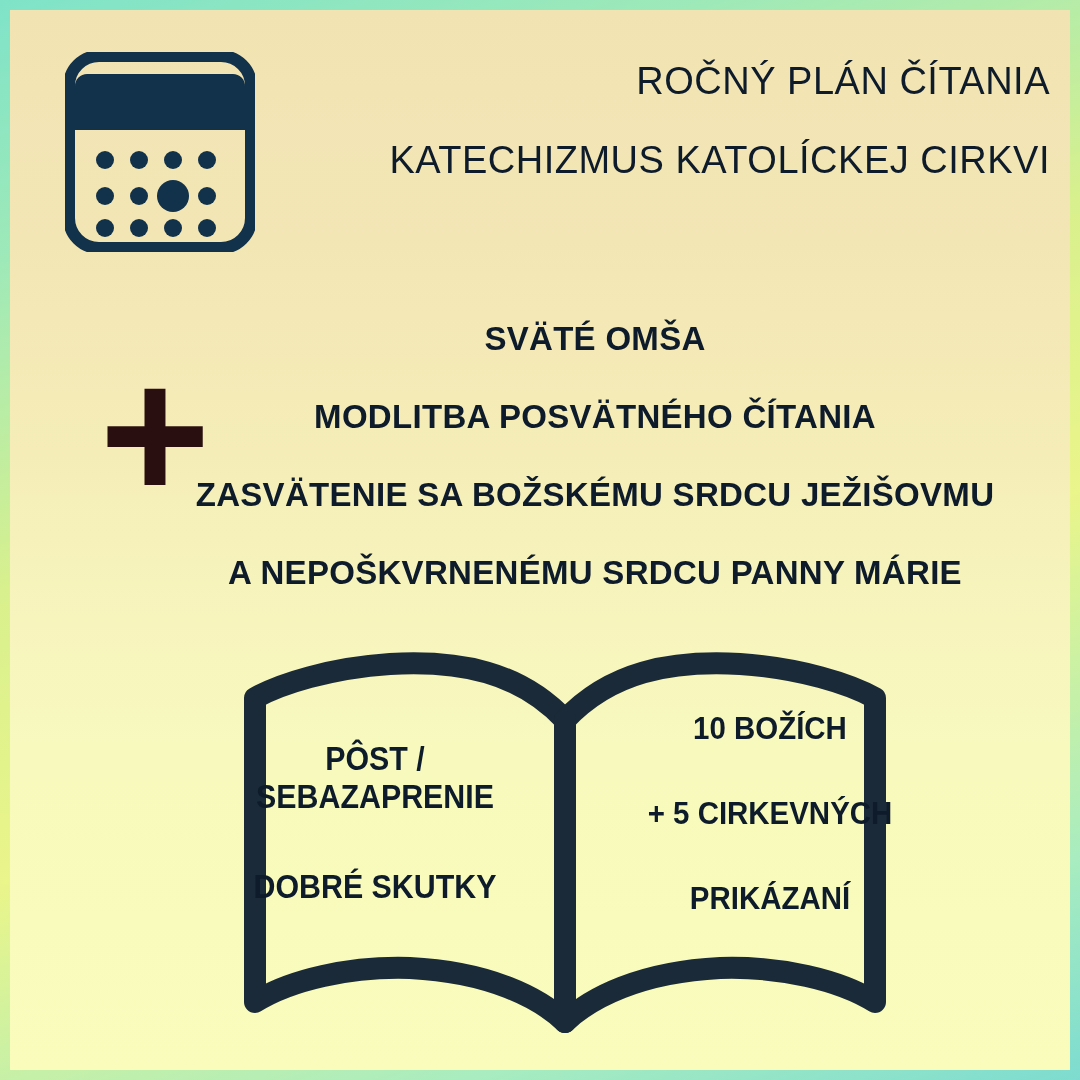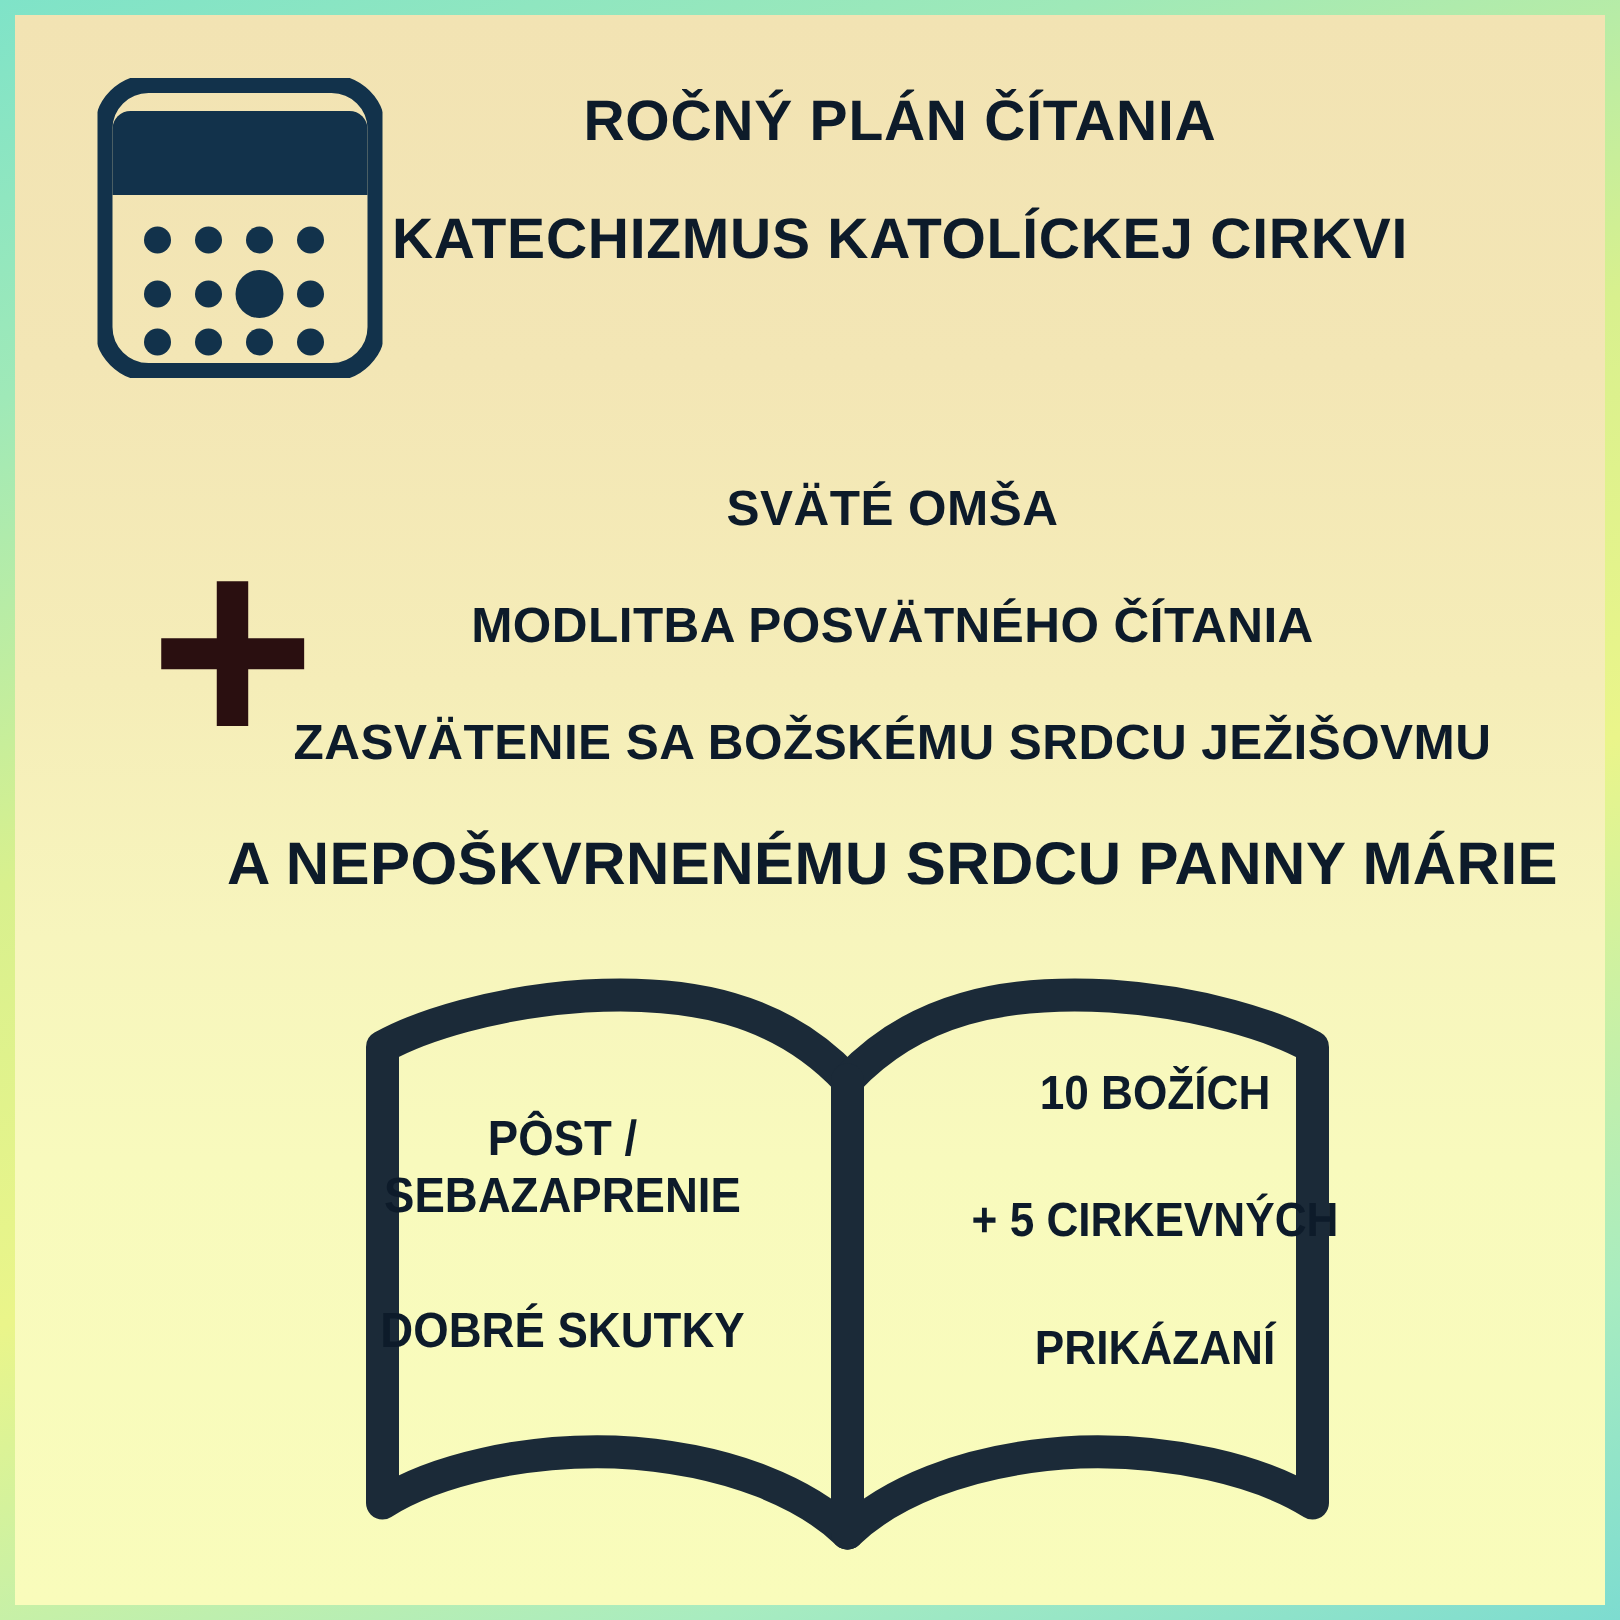--- a/index.html
+++ b/index.html
@@ -55,23 +55,24 @@
   
   .head-block {
     position: absolute;
     left: 140px;
     top: 50px;
     width: 900px;
     text-align: center;
     color: #0d1b2a;
   }
   .head-line {
-    font-weight: 700;
+    font-weight: 400;
     letter-spacing: 0.5px;
     margin-bottom: 36px;
+    text-align: right;
   }
   .h1 { font-size: 38px; }
   .h2 { font-size: 38px; }
   .h3 { font-size: 38px; margin-bottom: 80px; }
 
   .sub-block {
     position: absolute;
     left: 120px;
     top: 310px;
     width: 930px;
@@ -79,21 +80,21 @@
     color: #0d1b2a;
   }
   .sub-line {
     font-weight: 700;
     margin-bottom: 40px;
     letter-spacing: 0.3px;
   }
   .s1 { font-size: 33px; }
   .s2 { font-size: 33px; }
   .s3 { font-size: 33px; }
-  .s4 { font-size: 40px; margin-bottom: 0; text-align: center; }
+  .s4 { font-size: 33px; margin-bottom: 0; text-align: center; }
 
   
   .book {
     position: absolute;
     left: 150px;
     top: 640px;
     width: 810px;
     height: 390px;
   }
   .book-text {

